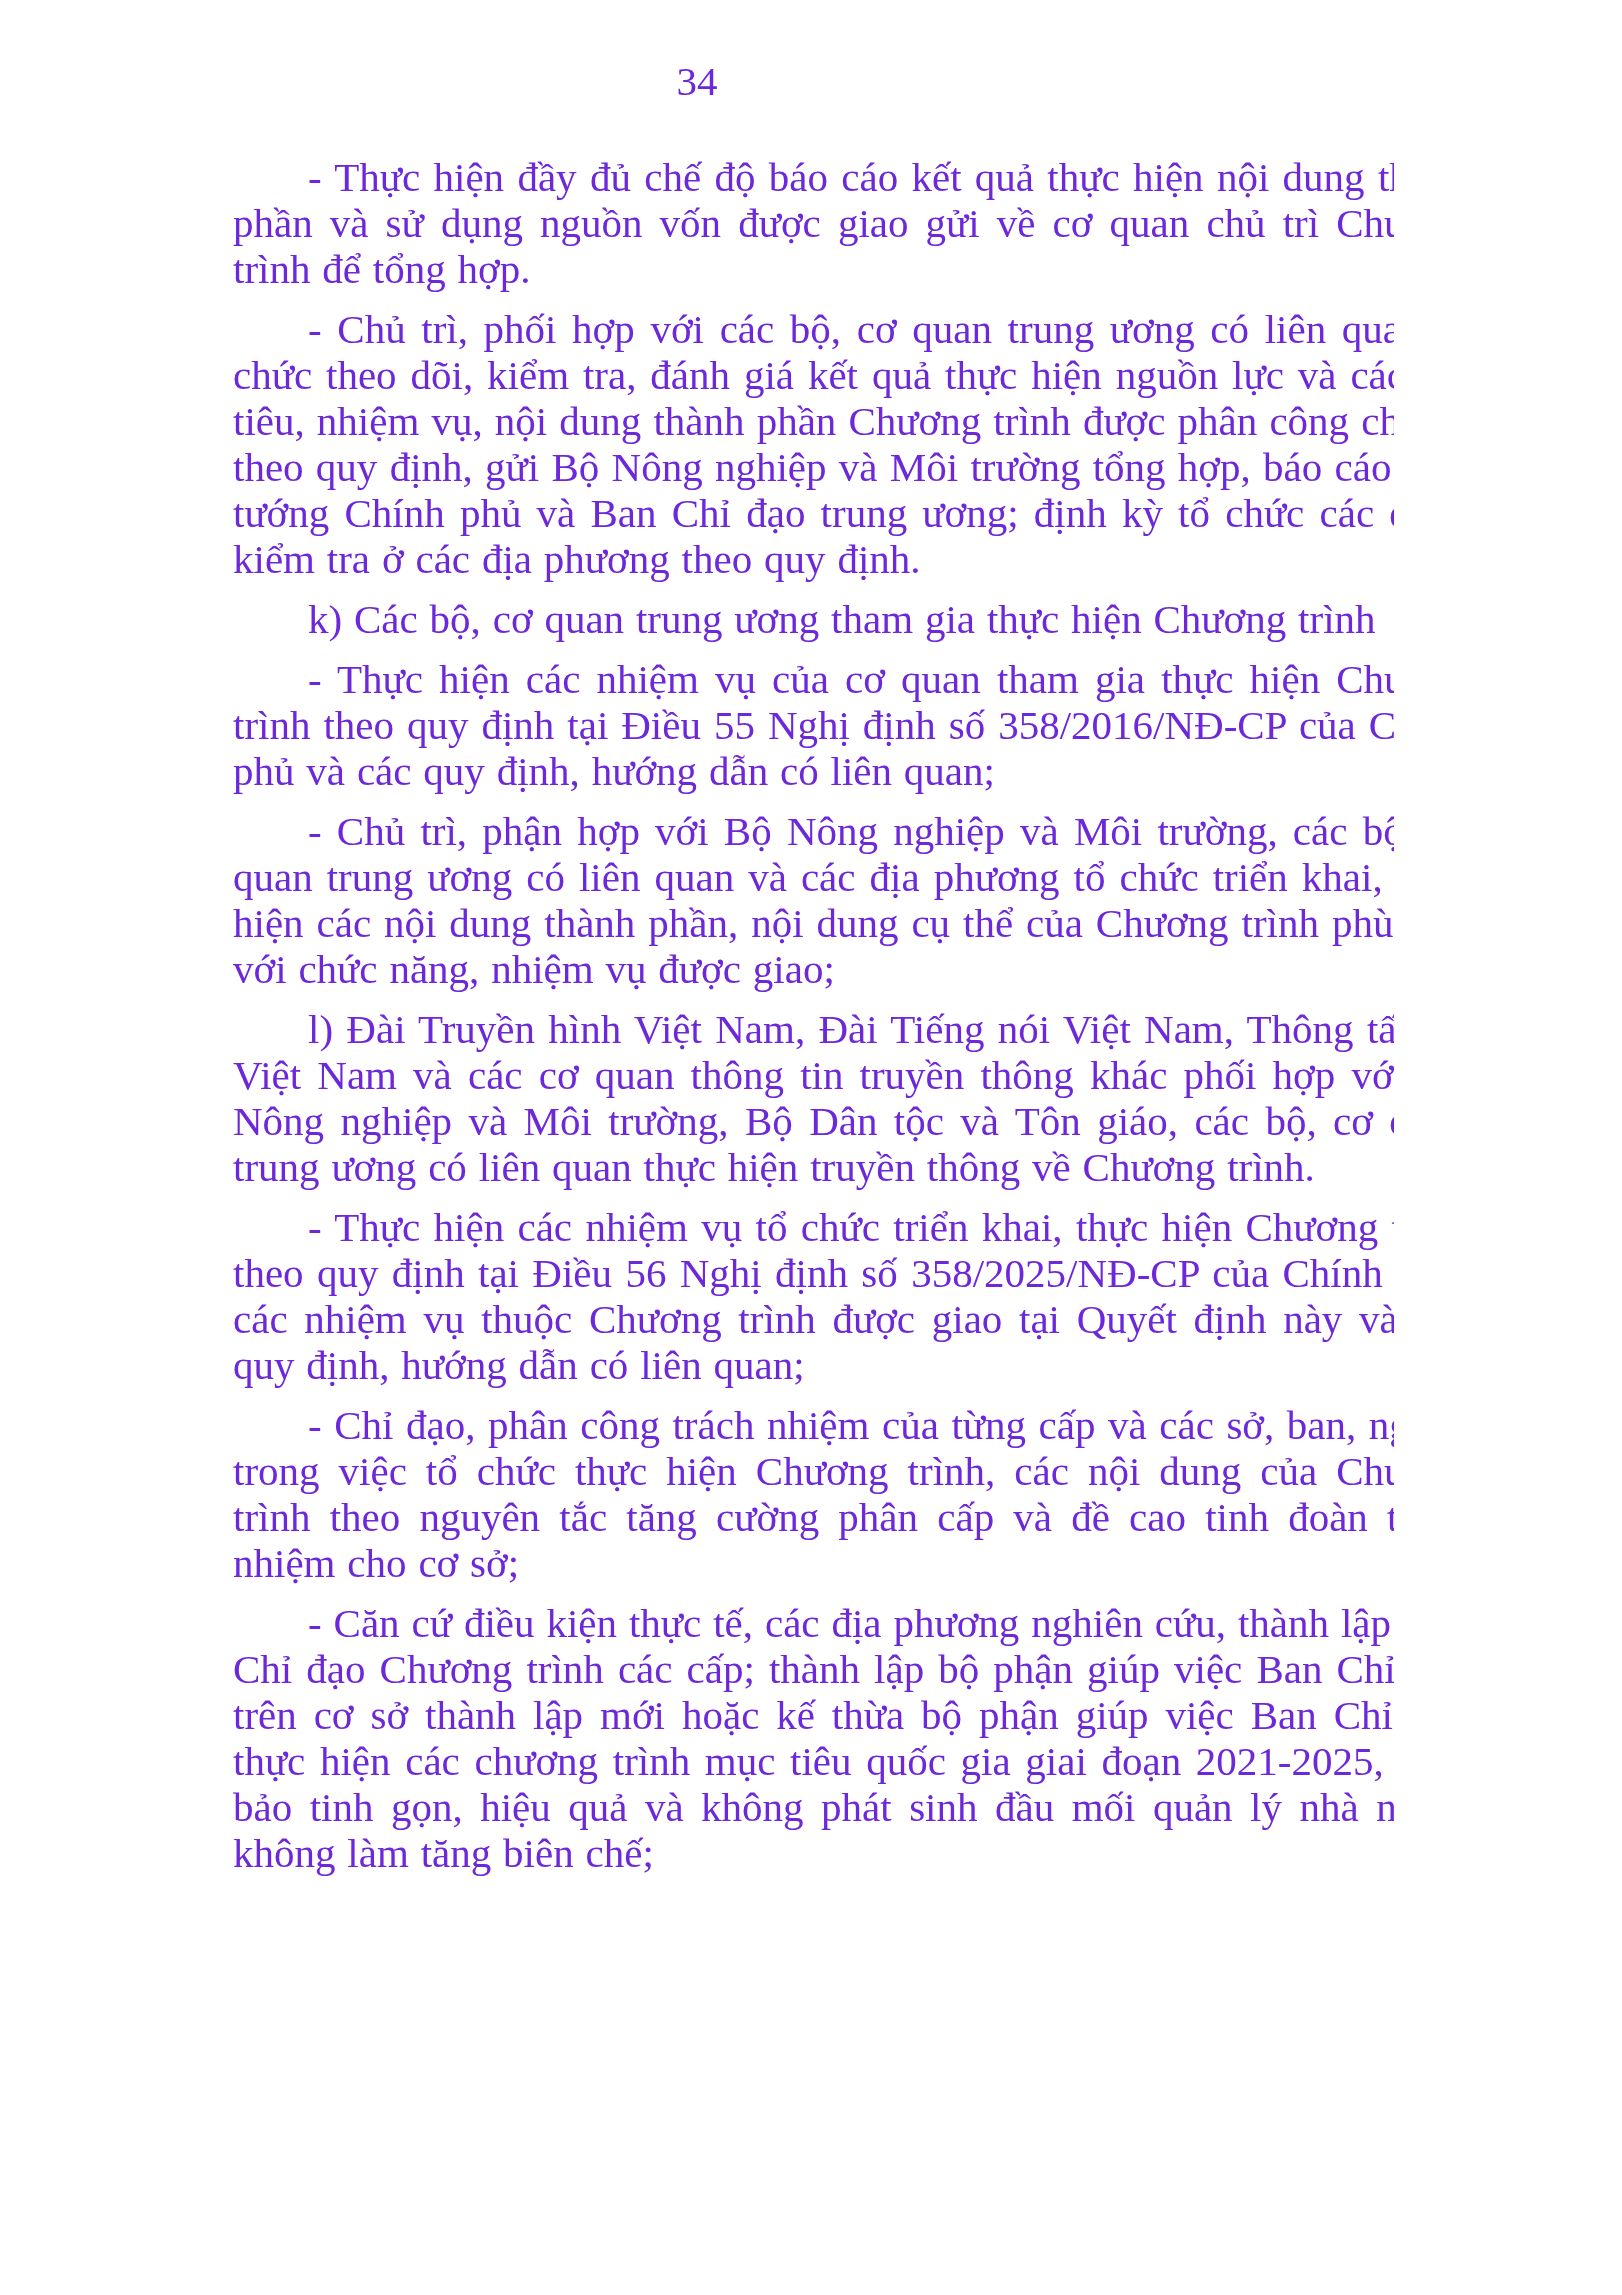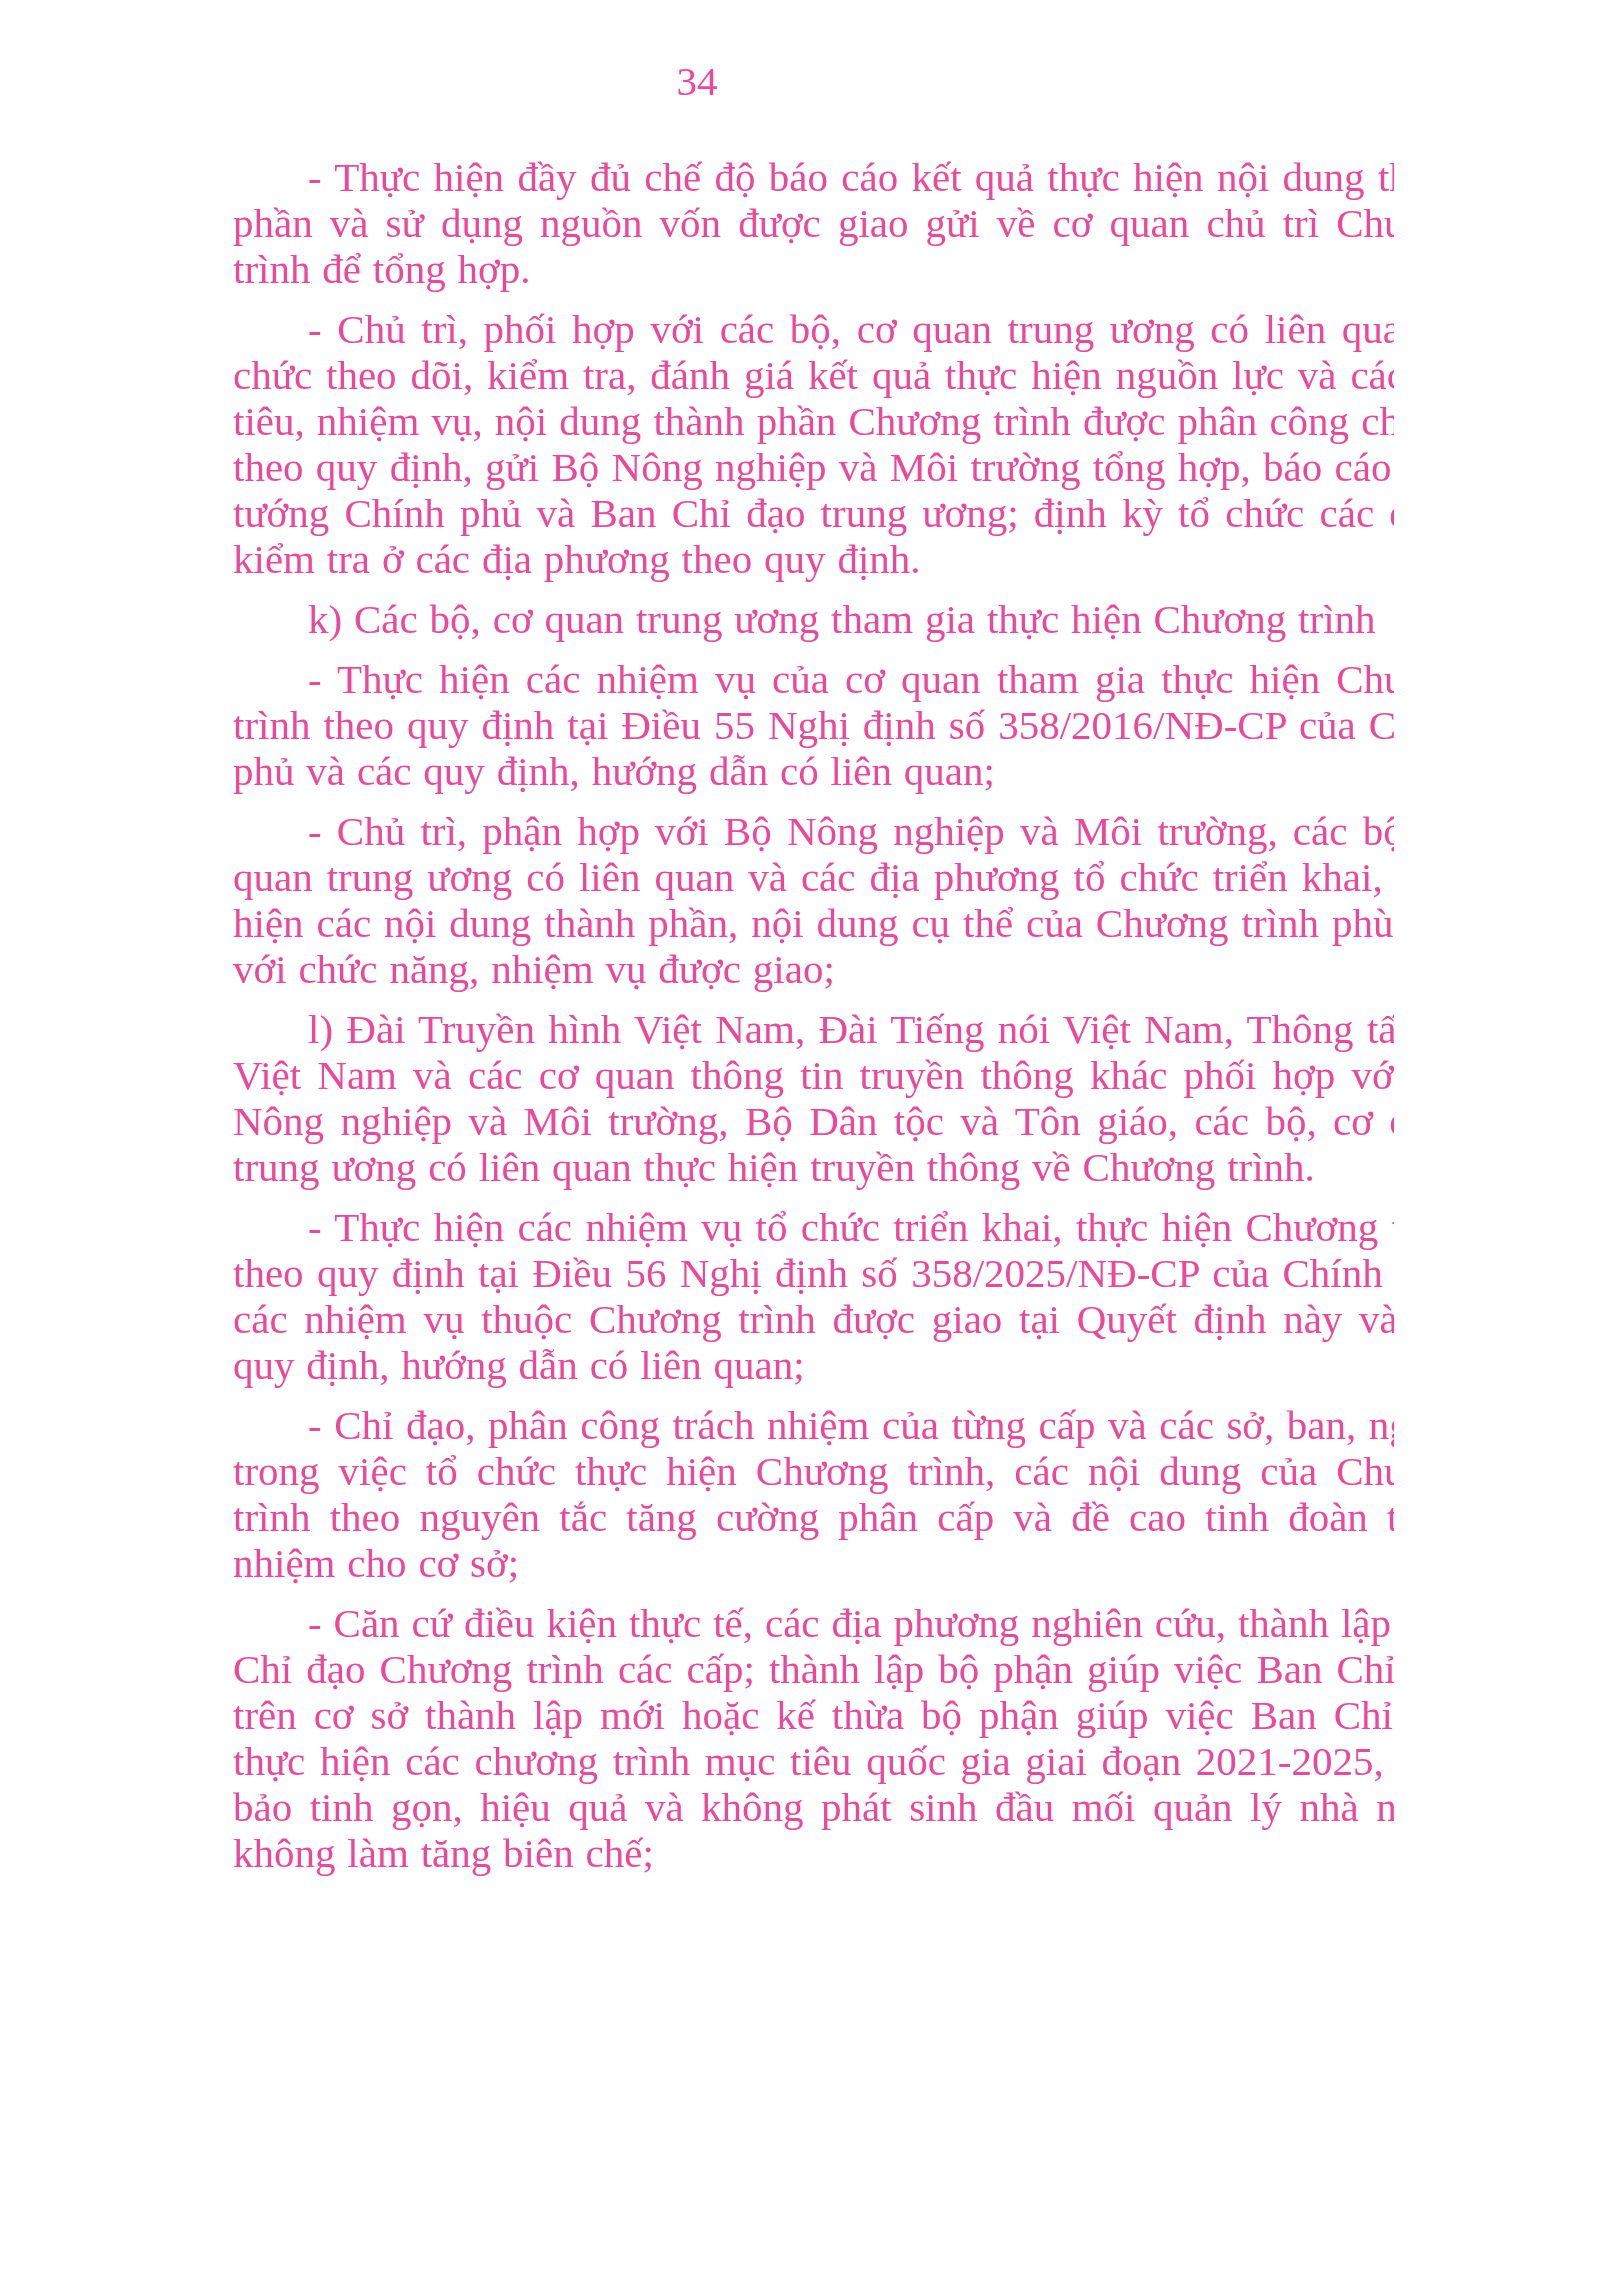--- a/index.html
+++ b/index.html
@@ -5,21 +5,21 @@
   html, body {
     margin: 0;
     padding: 0;
     background: #ffffff;
   }
   .page {
     position: relative;
     width: 1394px;
     height: 2295px;
     background: #ffffff;
-    color: #ec4899;
+    color: #6d28d9;
     font-family: "Liberation Serif", "DejaVu Serif", serif;
     overflow: hidden;
   }
   .page-number {
     position: absolute;
     top: 58px;
     left: 0;
     width: 100%;
     text-align: center;
     font-size: 41px;

